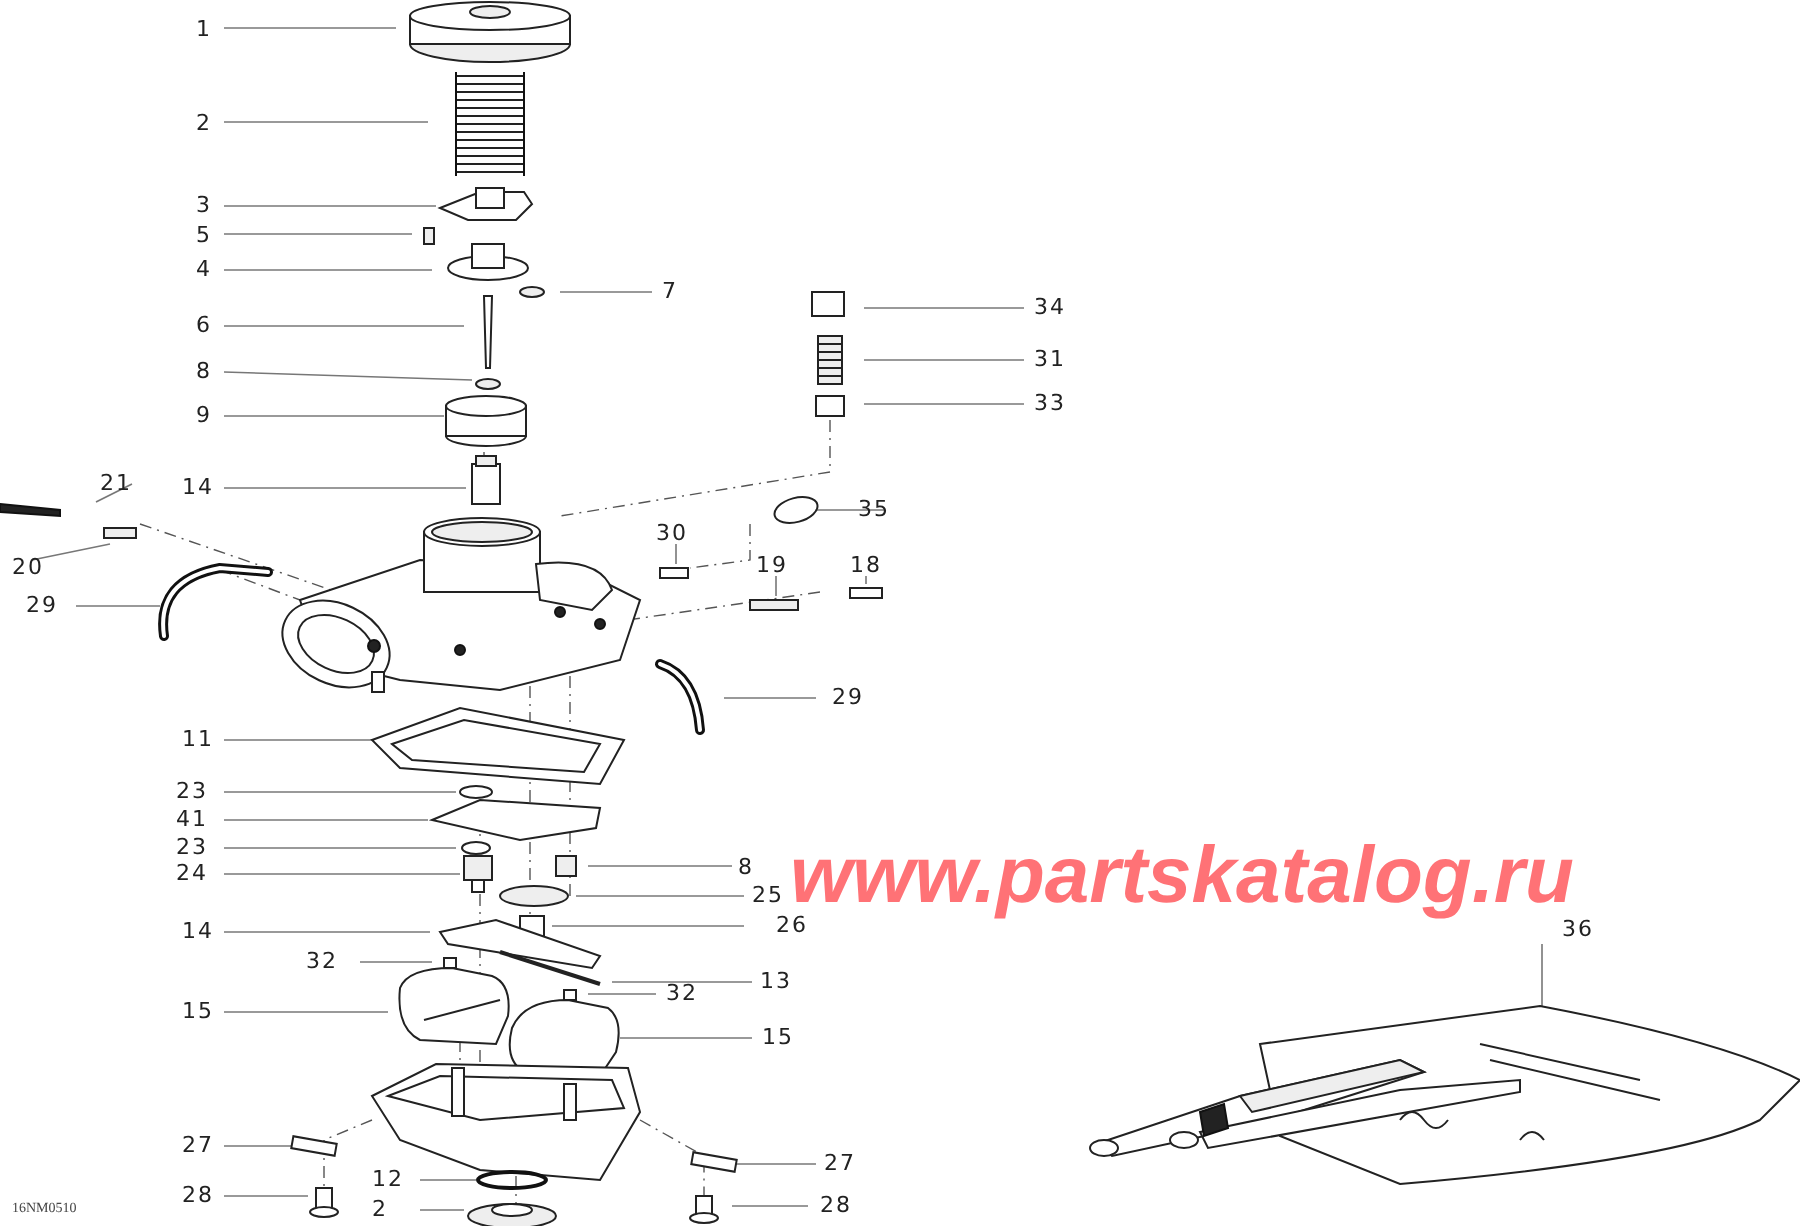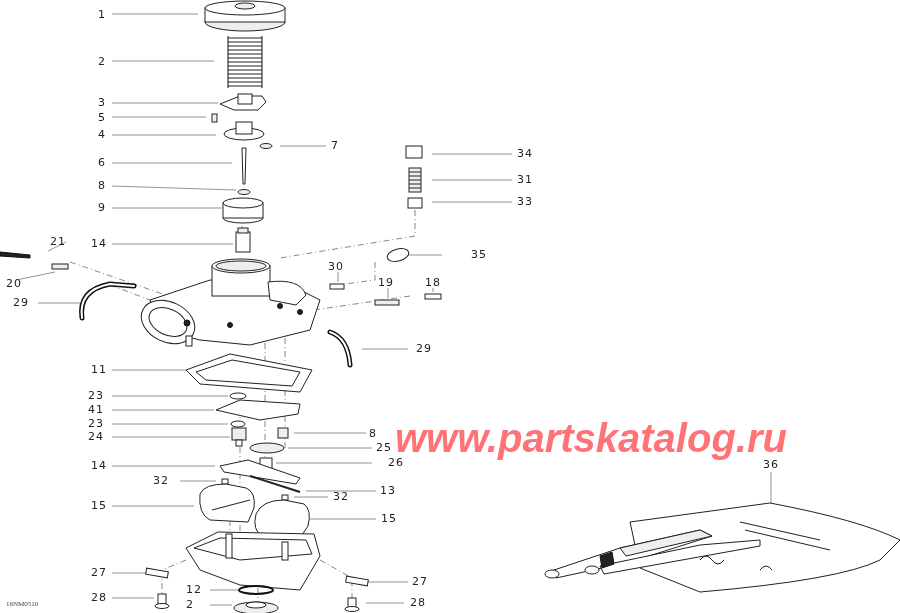--- a/index.html
+++ b/index.html
@@ -301,40 +301,40 @@
   <span class="lbl" style="left:331px;top:140px">7</span>
   <span class="lbl" style="left:98px;top:180px">8</span>
   <span class="lbl" style="left:98px;top:202px">9</span>
   <span class="lbl" style="left:91px;top:238px">14</span>
   <span class="lbl" style="left:517px;top:148px">34</span>
   <span class="lbl" style="left:517px;top:174px">31</span>
   <span class="lbl" style="left:517px;top:196px">33</span>
   <span class="lbl" style="left:50px;top:236px">21</span>
   <span class="lbl" style="left:6px;top:278px">20</span>
   <span class="lbl" style="left:13px;top:297px">29</span>
-  <span class="lbl" style="left:471px;top:249px">35</span>
+  <span class="lbl" style="left:429px;top:249px">35</span>
   <span class="lbl" style="left:328px;top:261px">30</span>
   <span class="lbl" style="left:378px;top:277px">19</span>
   <span class="lbl" style="left:425px;top:277px">18</span>
   <span class="lbl" style="left:416px;top:343px">29</span>
   <span class="lbl" style="left:91px;top:364px">11</span>
   <span class="lbl" style="left:88px;top:390px">23</span>
   <span class="lbl" style="left:88px;top:404px">41</span>
   <span class="lbl" style="left:88px;top:418px">23</span>
   <span class="lbl" style="left:88px;top:431px">24</span>
   <span class="lbl" style="left:369px;top:428px">8</span>
   <span class="lbl" style="left:376px;top:442px">25</span>
   <span class="lbl" style="left:388px;top:457px">26</span>
   <span class="lbl" style="left:91px;top:460px">14</span>
   <span class="lbl" style="left:153px;top:475px">32</span>
   <span class="lbl" style="left:380px;top:485px">13</span>
   <span class="lbl" style="left:333px;top:491px">32</span>
   <span class="lbl" style="left:91px;top:500px">15</span>
   <span class="lbl" style="left:381px;top:513px">15</span>
-  <span class="lbl" style="left:763px;top:459px">36</span>
+  <span class="lbl" style="left:781px;top:459px">36</span>
   <span class="lbl" style="left:91px;top:567px">27</span>
   <span class="lbl" style="left:412px;top:576px">27</span>
   <span class="lbl" style="left:186px;top:584px">12</span>
   <span class="lbl" style="left:91px;top:592px">28</span>
   <span class="lbl" style="left:186px;top:599px">2</span>
   <span class="lbl" style="left:410px;top:597px">28</span>
 </div>
 
 <div class="wm">www.partskatalog.ru</div>
 <div class="code">16NM0510</div>

